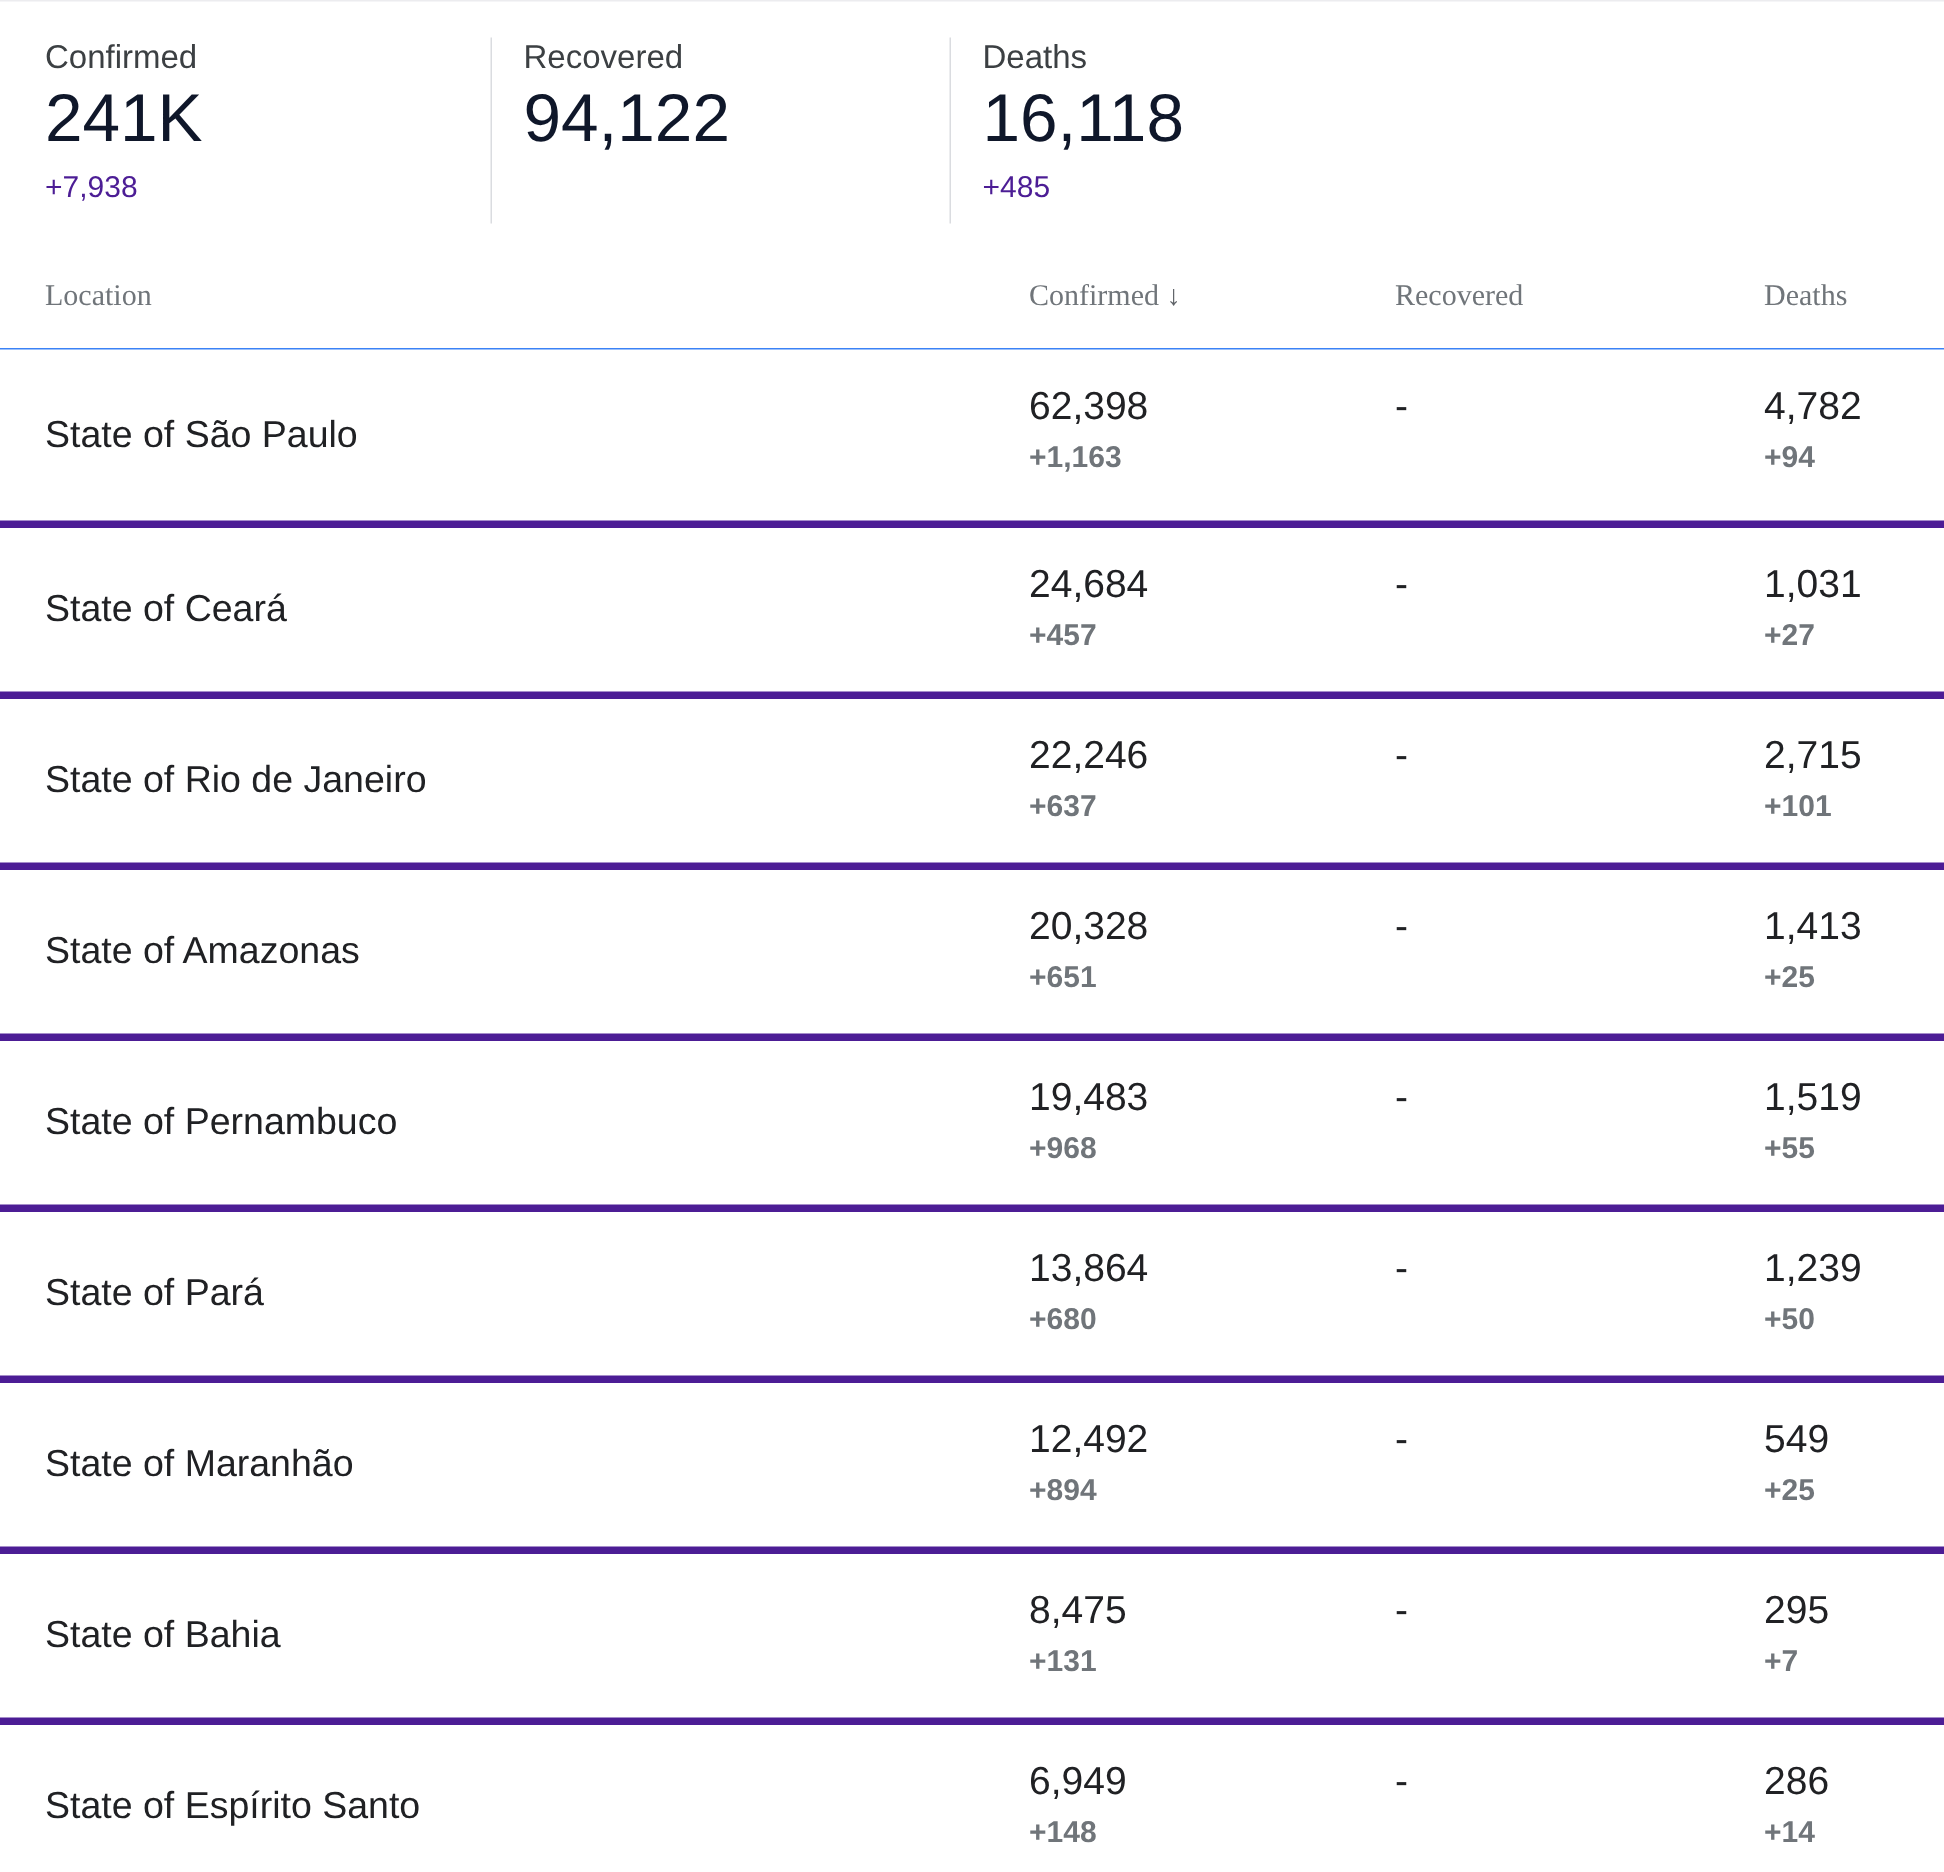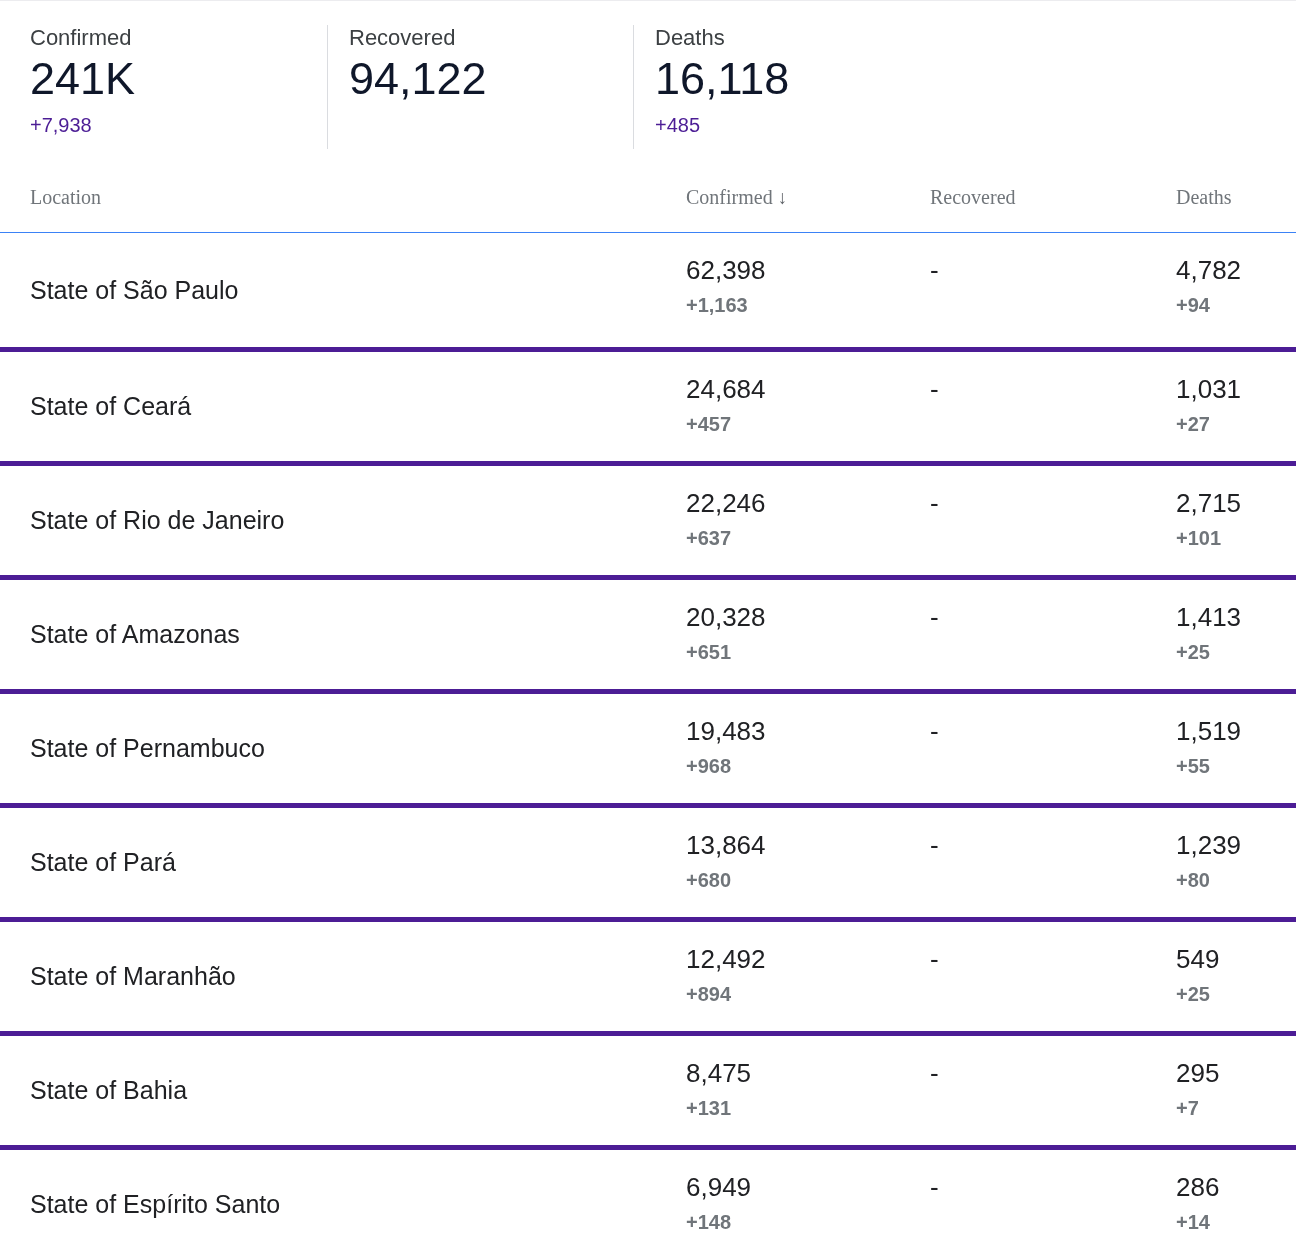--- a/index.html
+++ b/index.html
@@ -214,21 +214,21 @@
     </div>
     <div class="numcell c-conf">
       <div class="val">13,864</div>
       <div class="delta">+680</div>
     </div>
     <div class="numcell c-rec">
       <div class="val">-</div>
     </div>
     <div class="numcell c-death">
       <div class="val">1,239</div>
-      <div class="delta">+80</div>
+      <div class="delta">+50</div>
     </div>
   </div>
 
   <div class="row">
     <div class="c-loc">
       <span>State of Maranhão</span>
     </div>
     <div class="numcell c-conf">
       <div class="val">12,492</div>
       <div class="delta">+894</div>

